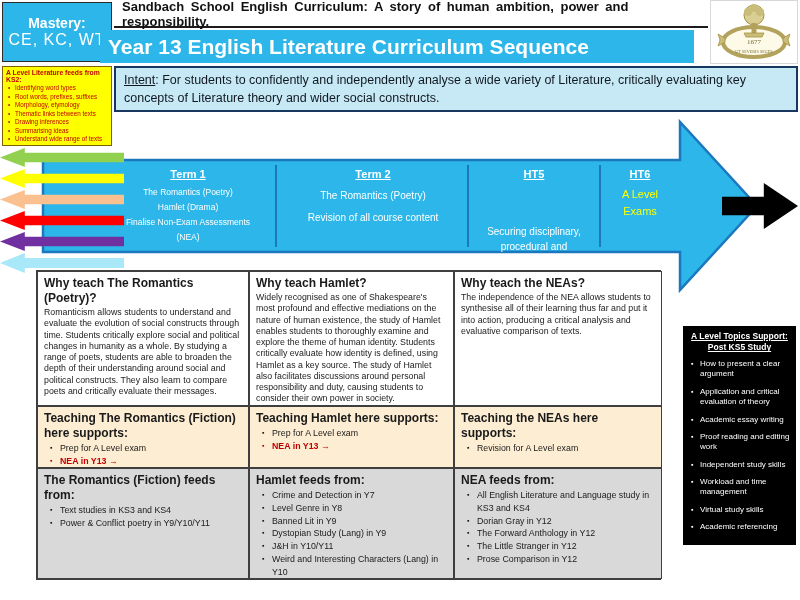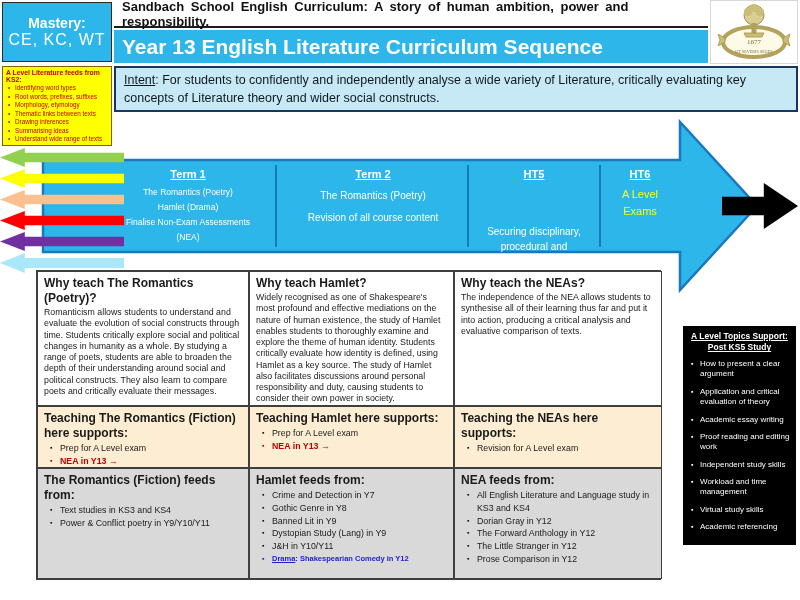--- a/index.html
+++ b/index.html
@@ -11,21 +11,21 @@
     background:#2cb6e9;border:1px solid #2a2a2a;box-sizing:border-box;
     color:#fff;text-align:center;display:flex;flex-direction:column;justify-content:center;}
   .mastery-title{font-size:14px;font-weight:bold;line-height:1.2;}
   .mastery-codes{font-size:16px;letter-spacing:1px;}
 
   .top-strip{position:absolute;left:114px;top:2px;width:594px;height:26px;
     background:#fff;border-bottom:2px solid #1c1c1c;box-sizing:border-box;
     font-size:13px;font-weight:bold;color:#111;display:flex;align-items:center;
     padding-left:8px;word-spacing:3px;}
 
-  .title-bar{position:absolute;left:114px;top:30px;width:594px;height:33px;
+  .title-bar{position:absolute;left:100px;top:30px;width:594px;height:33px;
     background:#2cb6e9;color:#fff;font-size:21px;font-weight:bold;
     display:flex;align-items:center;padding-left:8px;box-sizing:border-box;}
 
   .logo-box{position:absolute;left:710px;top:0;width:88px;height:64px;background:#fff;
     border:1px solid #d8d8d8;box-sizing:border-box;display:flex;align-items:center;justify-content:center;}
 
   .ks2-box{position:absolute;left:2px;top:66px;width:110px;height:80px;
     background:#ffff00;border:1px solid #806000;box-sizing:border-box;
     padding:2px 3px;color:#c00000;}
   .ks2-title{font-size:6.8px;font-weight:bold;margin-bottom:1px;}
@@ -217,24 +217,25 @@
       <div class="cell-title">The Romantics (Fiction) feeds from:</div>
       <ul>
         <li>Text studies in KS3 and KS4</li>
         <li>Power &amp; Conflict poetry in Y9/Y10/Y11</li>
       </ul>
     </div>
     <div class="cell row-feeds">
       <div class="cell-title">Hamlet feeds from:</div>
       <ul>
         <li>Crime and Detection in Y7</li>
-        <li>Gothic Genre in Y8</li>
+        <li>Level Genre in Y8</li>
         <li>Banned Lit in Y9</li>
         <li>Dystopian Study (Lang) in Y9</li>
         <li>J&amp;H in Y10/Y11</li>
+        <li>Weird and Interesting Characters (Lang) in Y10</li>
         <li class="drama-item"><span class="drama-label">Drama</span><span>: Shakespearian Comedy in Y12</span></li>
 
       </ul>
     </div>
     <div class="cell row-feeds">
       <div class="cell-title">NEA feeds from:</div>
       <ul>
         <li>All English Literature and Language study in KS3 and KS4</li>
         <li>Dorian Gray  in Y12</li>
         <li>The Forward Anthology in Y12</li>

